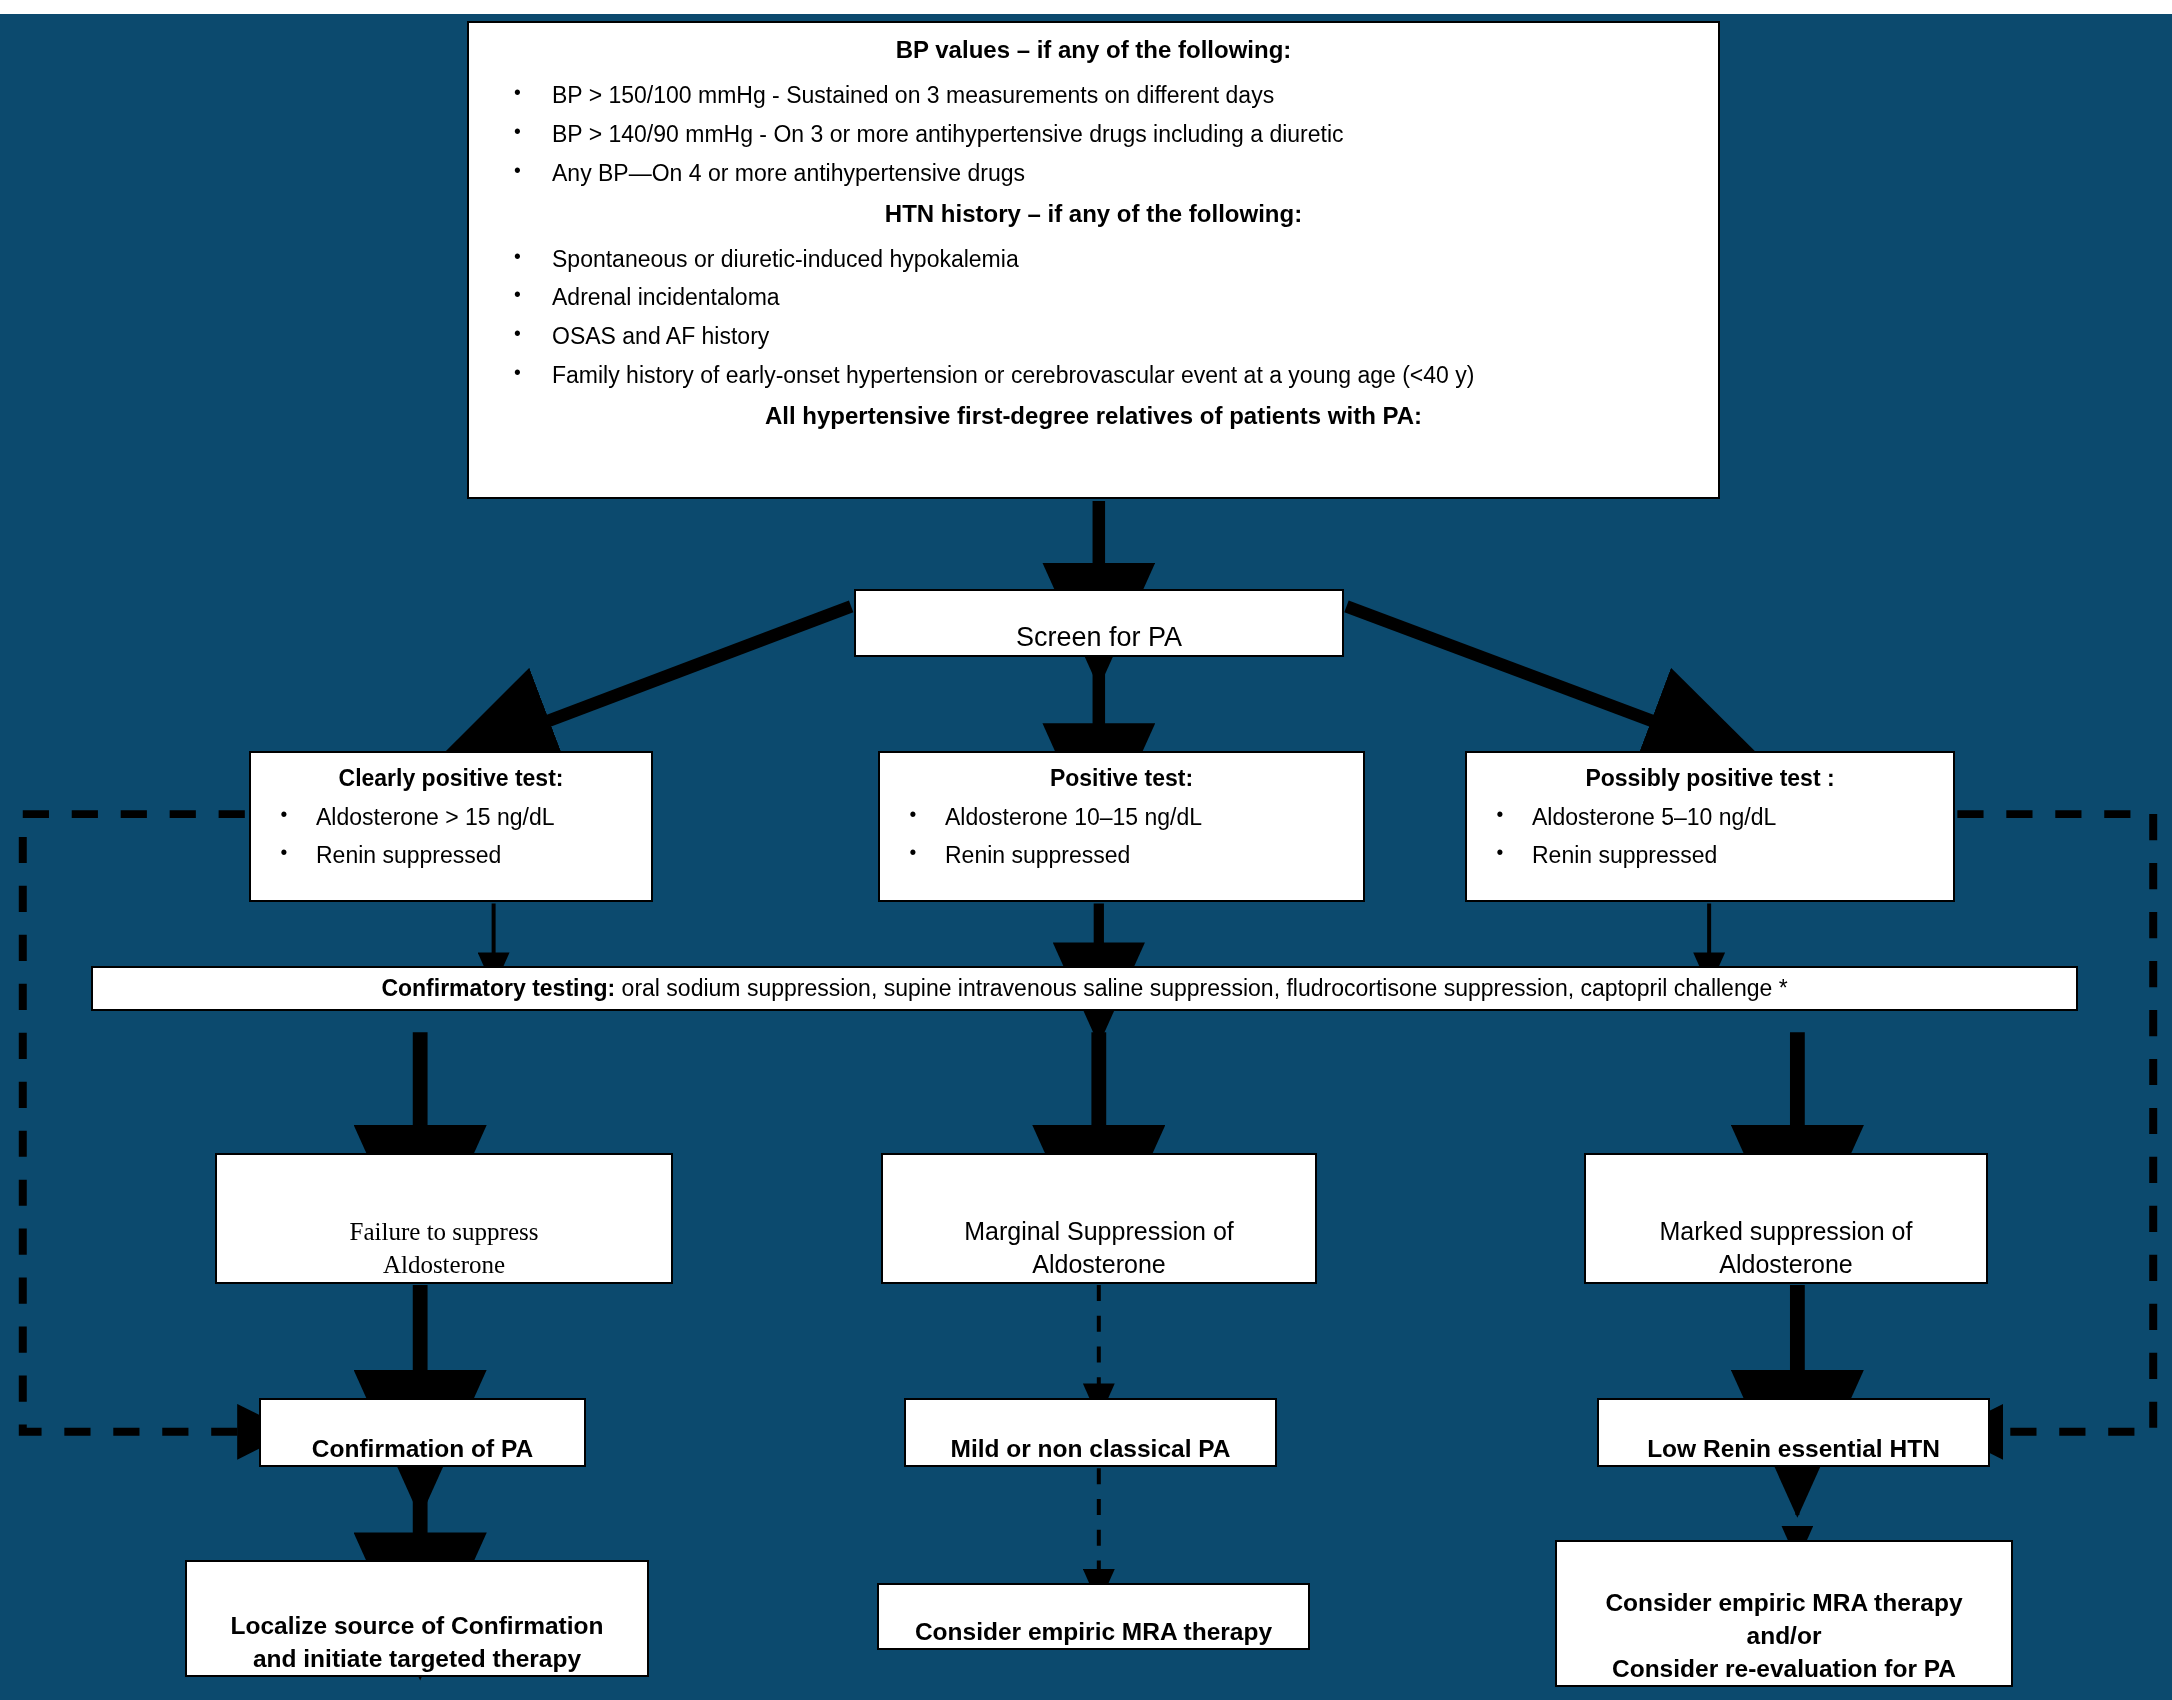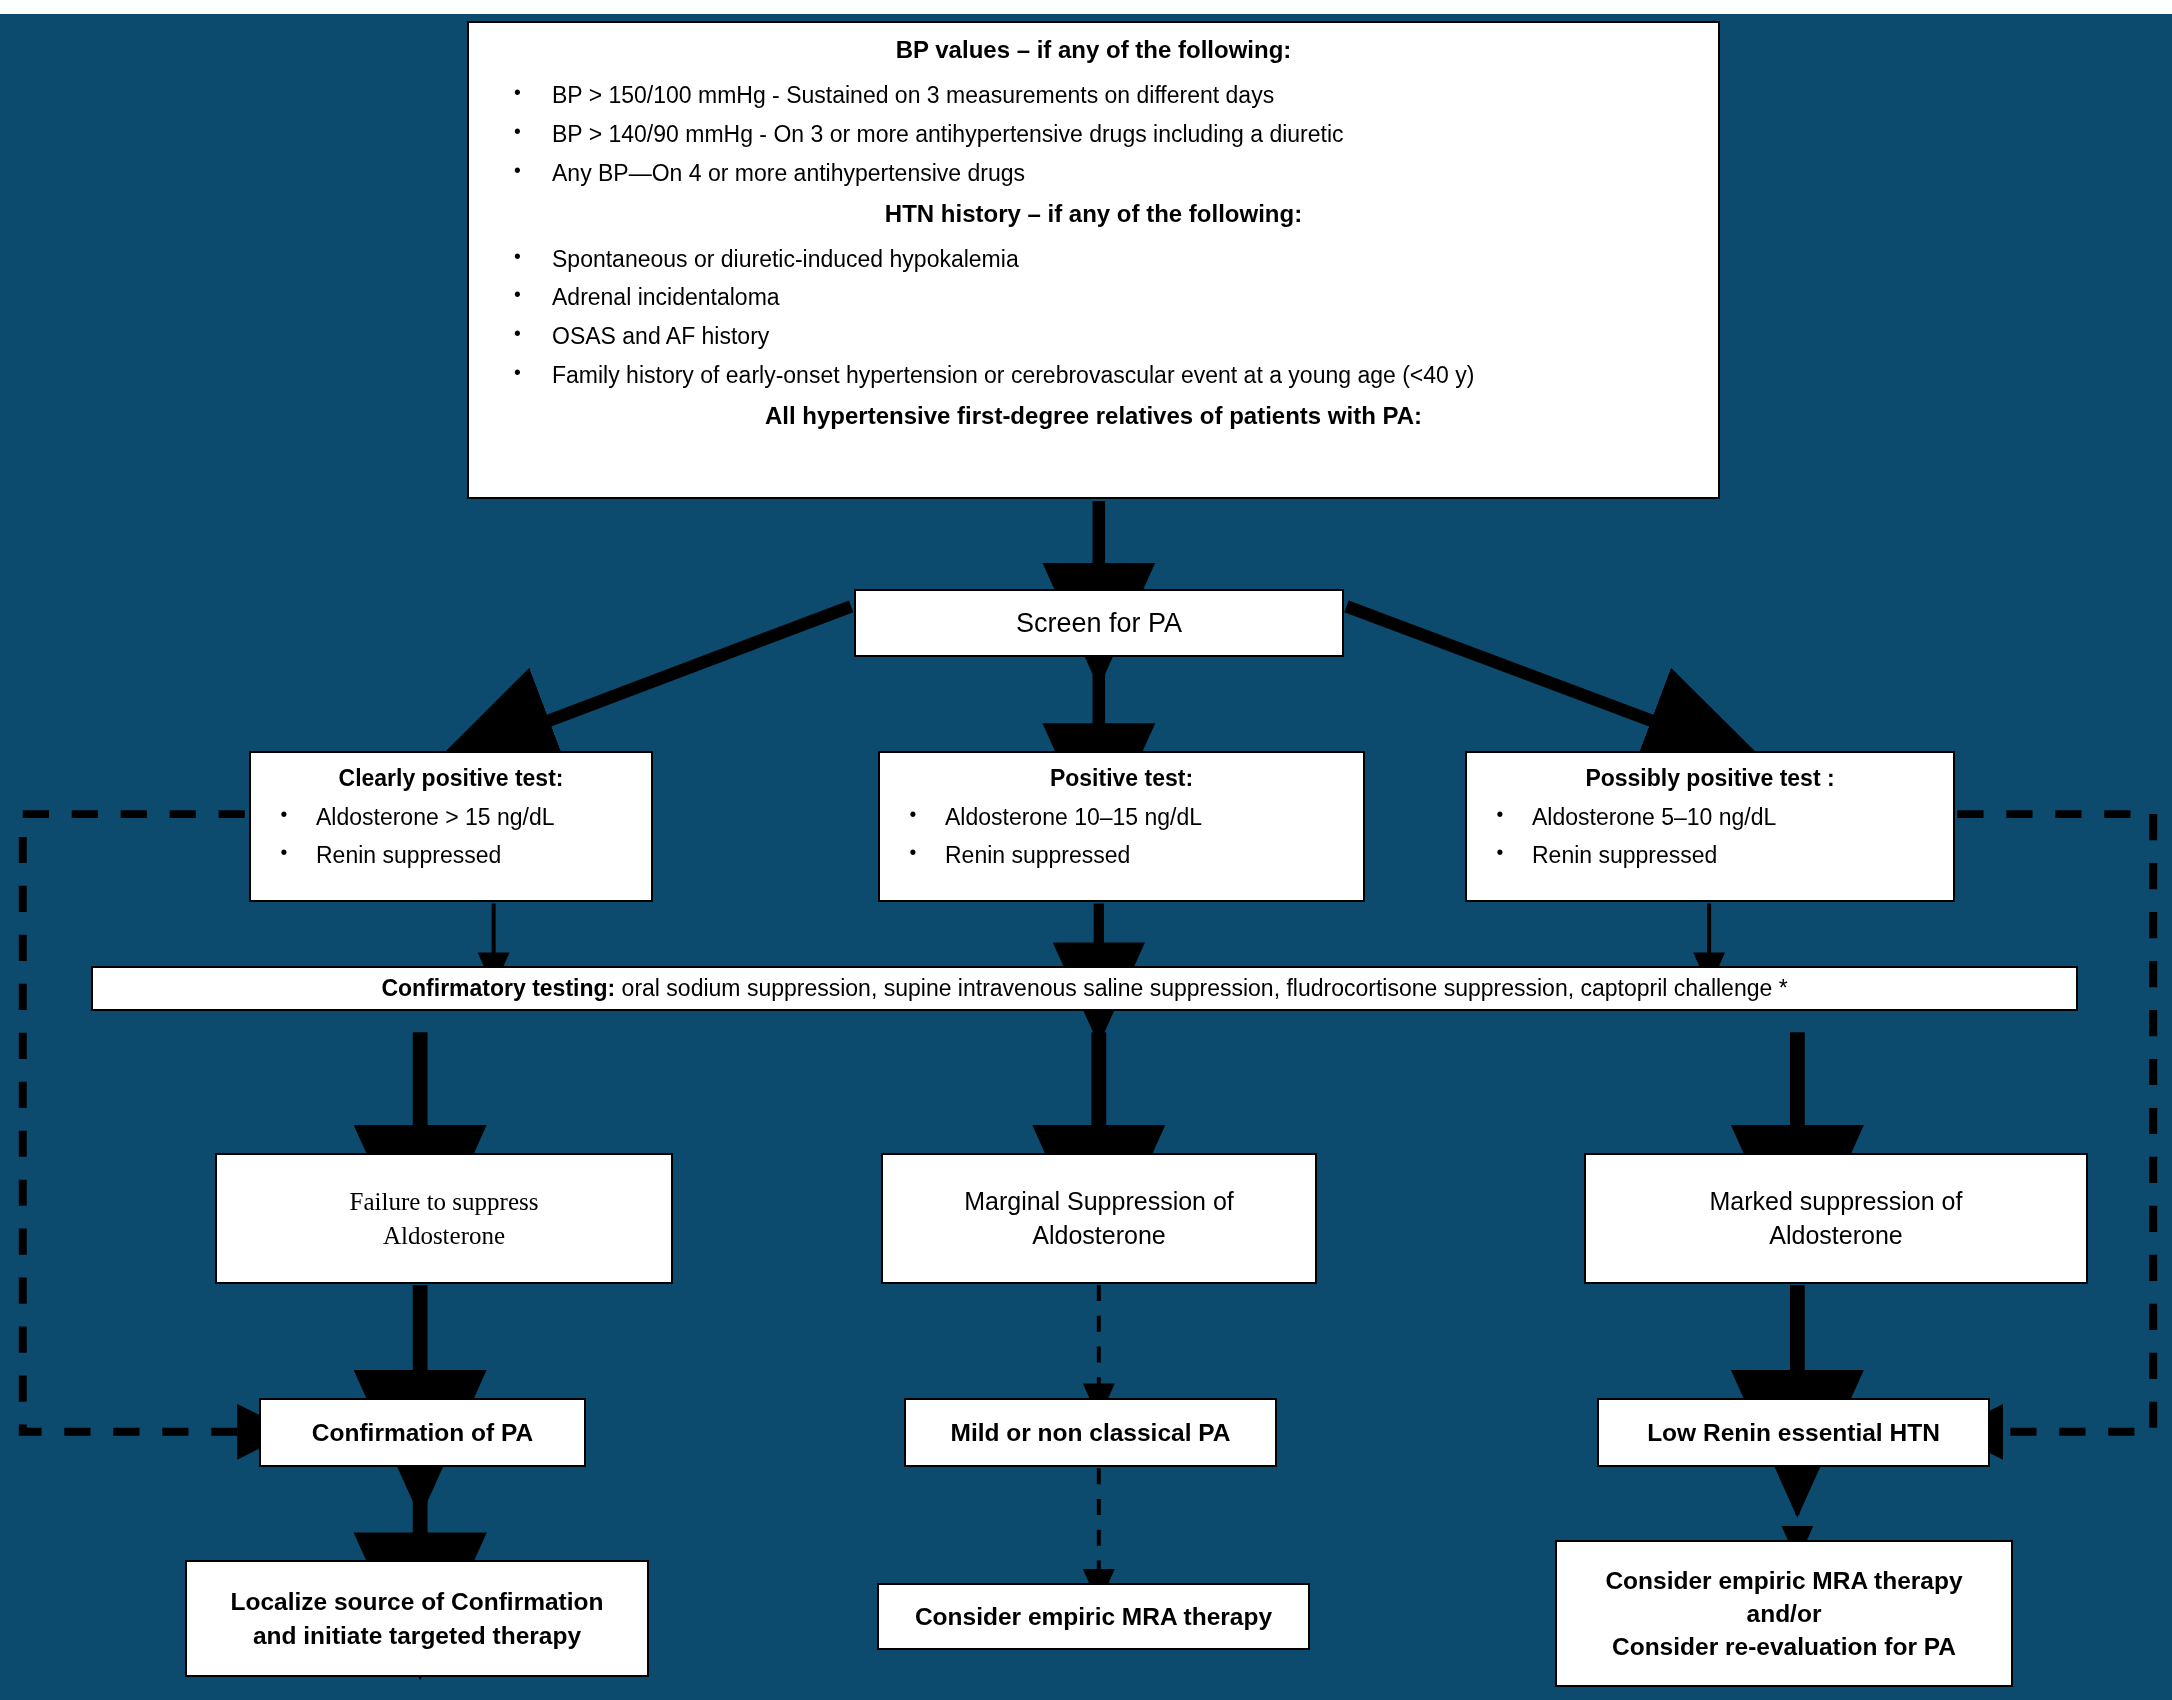--- a/index.html
+++ b/index.html
@@ -23,21 +23,21 @@
     height:1701px;
     pointer-events:none;
   }
   .node{
     position:absolute;
     box-sizing:border-box;
     border:2.8px solid #000;
     background:#fff;
     display:flex;
     flex-direction:column;
-    justify-content:center;
+    justify-content:flex-end;
   }
   .node.center{align-items:center;}
 
   .hdr{
     text-align:center;
     font-weight:bold;
     font-size:23px;
     line-height:1.25;
     width:100%;
   }
@@ -118,21 +118,21 @@
     text-align:center;
     width:100%;
     white-space:nowrap;
   }
   #confirm-box .line b{font-weight:bold;}
 
   
   .supbox{ top:1139px; height:131px; align-items:center; }
   #sup-failure{ left:215px;  width:458px;font-family:Liberation Serif, serif; }
   #sup-marginal{left:881px; width:436px; }
-  #sup-marked{ left:1584px;  width:504px; }
+  #sup-marked{ left:1584px;  width:404px; }
   .supbox .plain{font-size:25px;}
 
   
   .diagbox{ top:1384px; height:69px; align-items:center; }
   #diag-confirm{ left:259px;  width:327px; }
   #diag-mild{   left:904px;  width:373px; }
   #diag-lowrenin{left:1597px; width:393px; }
   .diagbox .bold-line{font-size:24.5px;}
 
   

